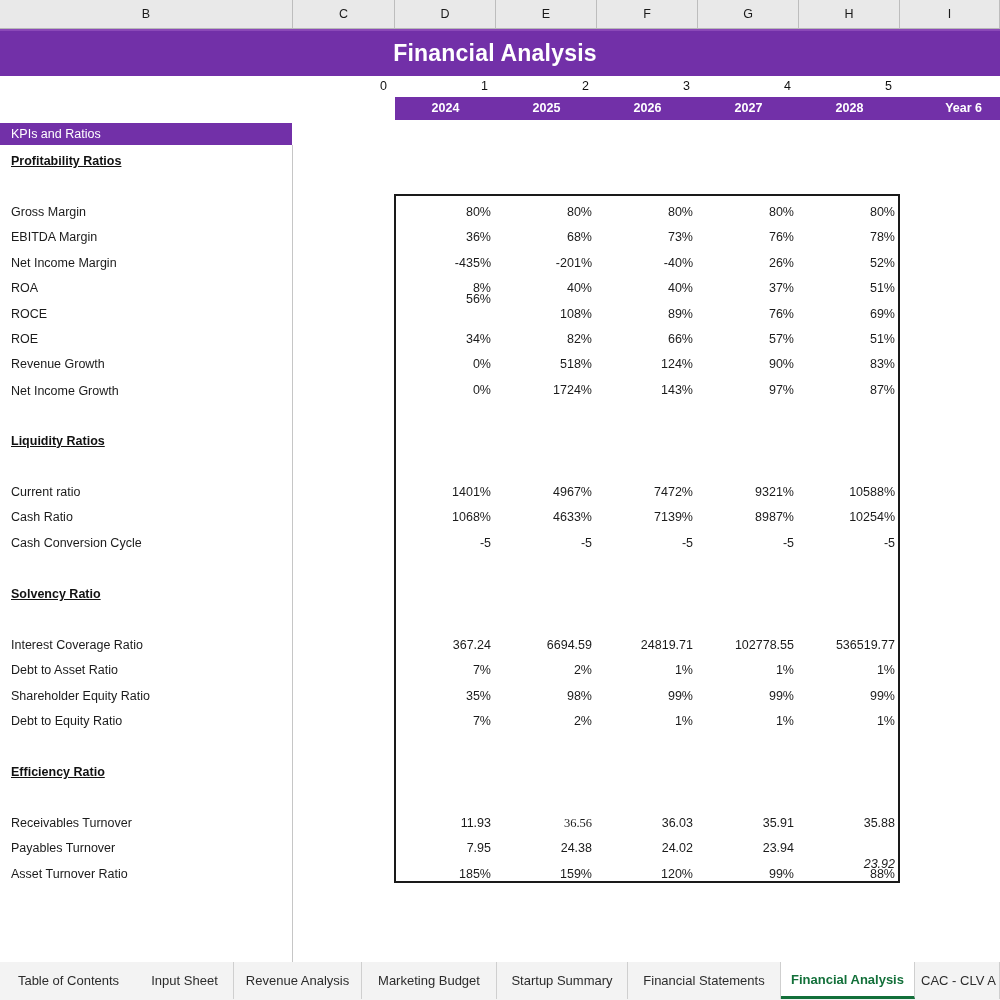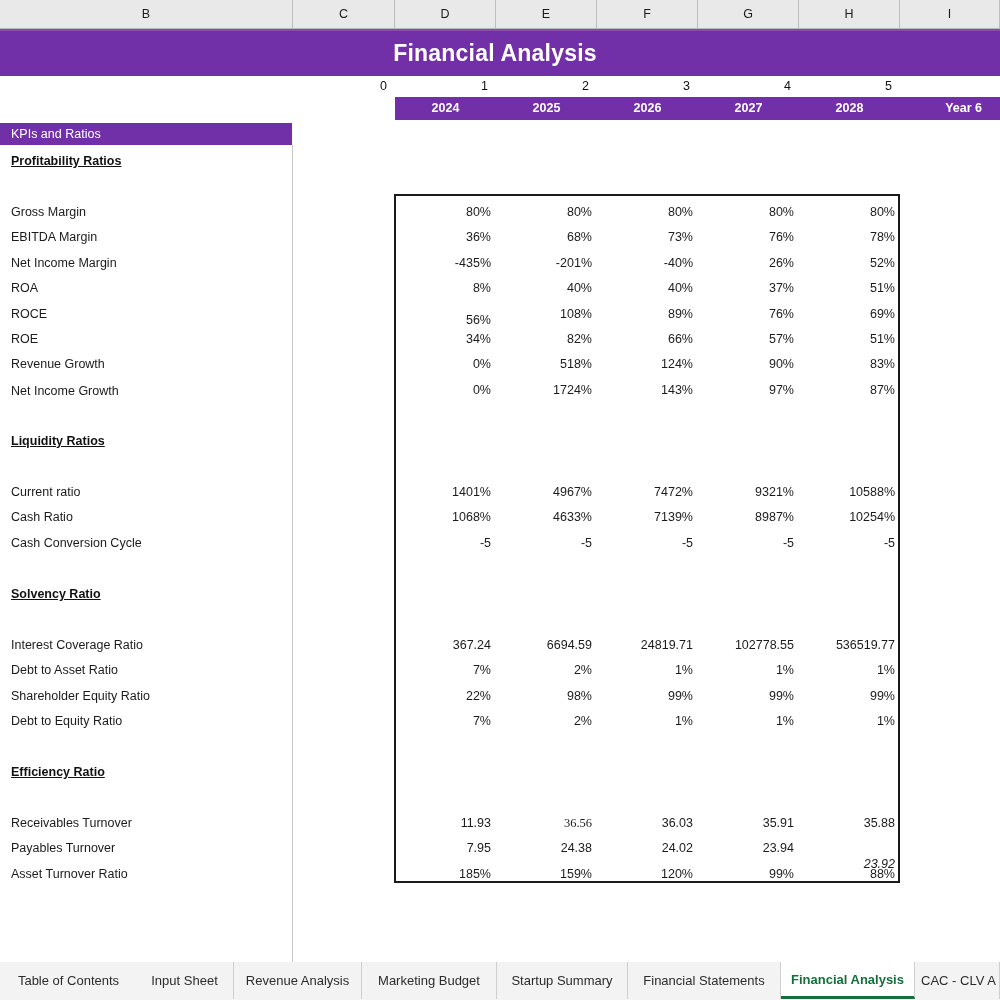--- a/index.html
+++ b/index.html
@@ -249,21 +249,21 @@
       <div class="datacell" style="left: 395px; width: 101px; top: 253.8px;">-435%</div>
       <div class="datacell" style="left: 496px; width: 101px; top: 253.8px;">-201%</div>
       <div class="datacell" style="left: 597px; width: 101px; top: 253.8px;">-40%</div>
       <div class="datacell" style="left: 698px; width: 101px; top: 253.8px;">26%</div>
       <div class="datacell" style="left: 799px; width: 101px; top: 253.8px;">52%</div>
       <div class="datacell" style="left: 395px; width: 101px; top: 279.2px;">8%</div>
       <div class="datacell" style="left: 496px; width: 101px; top: 279.2px;">40%</div>
       <div class="datacell" style="left: 597px; width: 101px; top: 279.2px;">40%</div>
       <div class="datacell" style="left: 698px; width: 101px; top: 279.2px;">37%</div>
       <div class="datacell" style="left: 799px; width: 101px; top: 279.2px;">51%</div>
-      <div class="datacell" style="left: 395px; width: 101px; top: 311px;">56%</div>
+      <div class="datacell" style="left: 395px; width: 101px; top: 290px;">56%</div>
       <div class="datacell" style="left: 496px; width: 101px; top: 304.6px;">108%</div>
       <div class="datacell" style="left: 597px; width: 101px; top: 304.6px;">89%</div>
       <div class="datacell" style="left: 698px; width: 101px; top: 304.6px;">76%</div>
       <div class="datacell" style="left: 799px; width: 101px; top: 304.6px;">69%</div>
       <div class="datacell" style="left: 395px; width: 101px; top: 330px;">34%</div>
       <div class="datacell" style="left: 496px; width: 101px; top: 330px;">82%</div>
       <div class="datacell" style="left: 597px; width: 101px; top: 330px;">66%</div>
       <div class="datacell" style="left: 698px; width: 101px; top: 330px;">57%</div>
       <div class="datacell" style="left: 799px; width: 101px; top: 330px;">51%</div>
       <div class="datacell" style="left: 395px; width: 101px; top: 355.4px;">0%</div>
@@ -294,21 +294,21 @@
       <div class="datacell" style="left: 395px; width: 101px; top: 636px;">367.24</div>
       <div class="datacell" style="left: 496px; width: 101px; top: 636px;">6694.59</div>
       <div class="datacell" style="left: 597px; width: 101px; top: 636px;">24819.71</div>
       <div class="datacell" style="left: 698px; width: 101px; top: 636px;">102778.55</div>
       <div class="datacell" style="left: 799px; width: 101px; top: 636px;">536519.77</div>
       <div class="datacell" style="left: 395px; width: 101px; top: 661.4px;">7%</div>
       <div class="datacell" style="left: 496px; width: 101px; top: 661.4px;">2%</div>
       <div class="datacell" style="left: 597px; width: 101px; top: 661.4px;">1%</div>
       <div class="datacell" style="left: 698px; width: 101px; top: 661.4px;">1%</div>
       <div class="datacell" style="left: 799px; width: 101px; top: 661.4px;">1%</div>
-      <div class="datacell" style="left: 395px; width: 101px; top: 686.8px;">22%</div>
+      <div class="datacell" style="left: 395px; width: 101px; top: 686.8px;">35%</div>
       <div class="datacell" style="left: 496px; width: 101px; top: 686.8px;">98%</div>
       <div class="datacell" style="left: 597px; width: 101px; top: 686.8px;">99%</div>
       <div class="datacell" style="left: 698px; width: 101px; top: 686.8px;">99%</div>
       <div class="datacell" style="left: 799px; width: 101px; top: 686.8px;">99%</div>
       <div class="datacell" style="left: 395px; width: 101px; top: 712.2px;">7%</div>
       <div class="datacell" style="left: 496px; width: 101px; top: 712.2px;">2%</div>
       <div class="datacell" style="left: 597px; width: 101px; top: 712.2px;">1%</div>
       <div class="datacell" style="left: 698px; width: 101px; top: 712.2px;">1%</div>
       <div class="datacell" style="left: 799px; width: 101px; top: 712.2px;">1%</div>
       <div class="datacell" style="left: 395px; width: 101px; top: 814px;">11.93</div>

